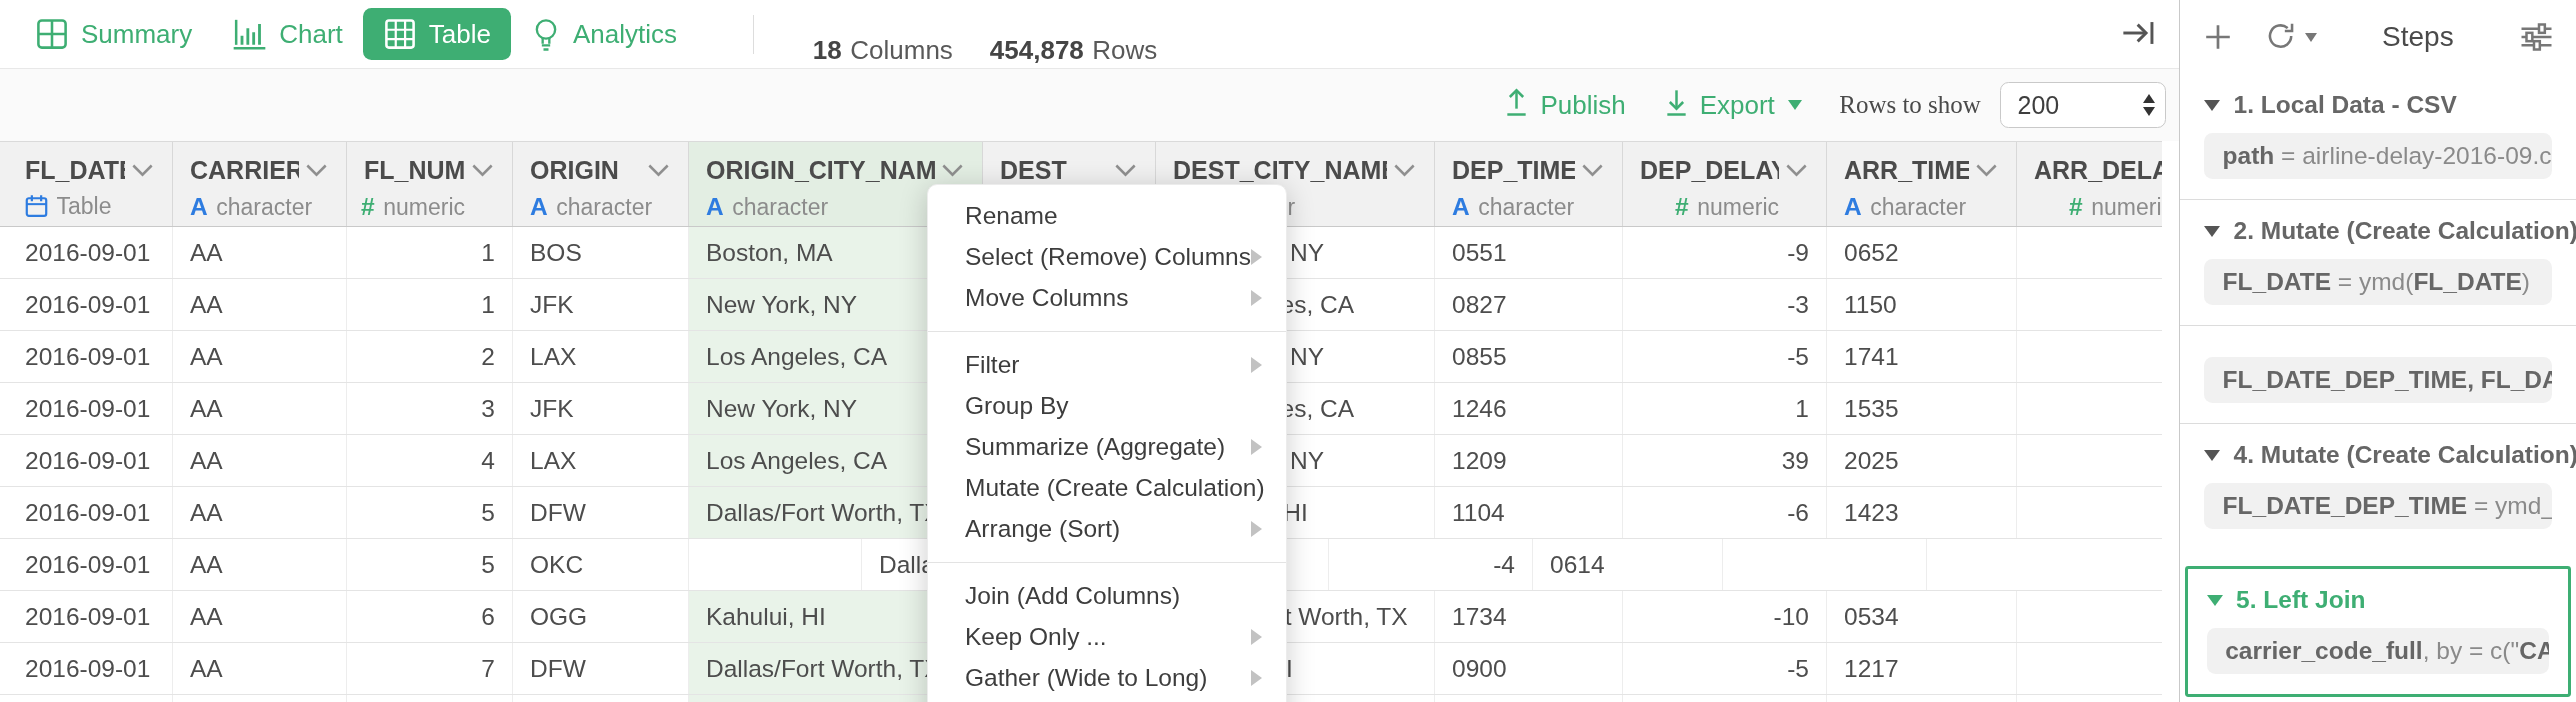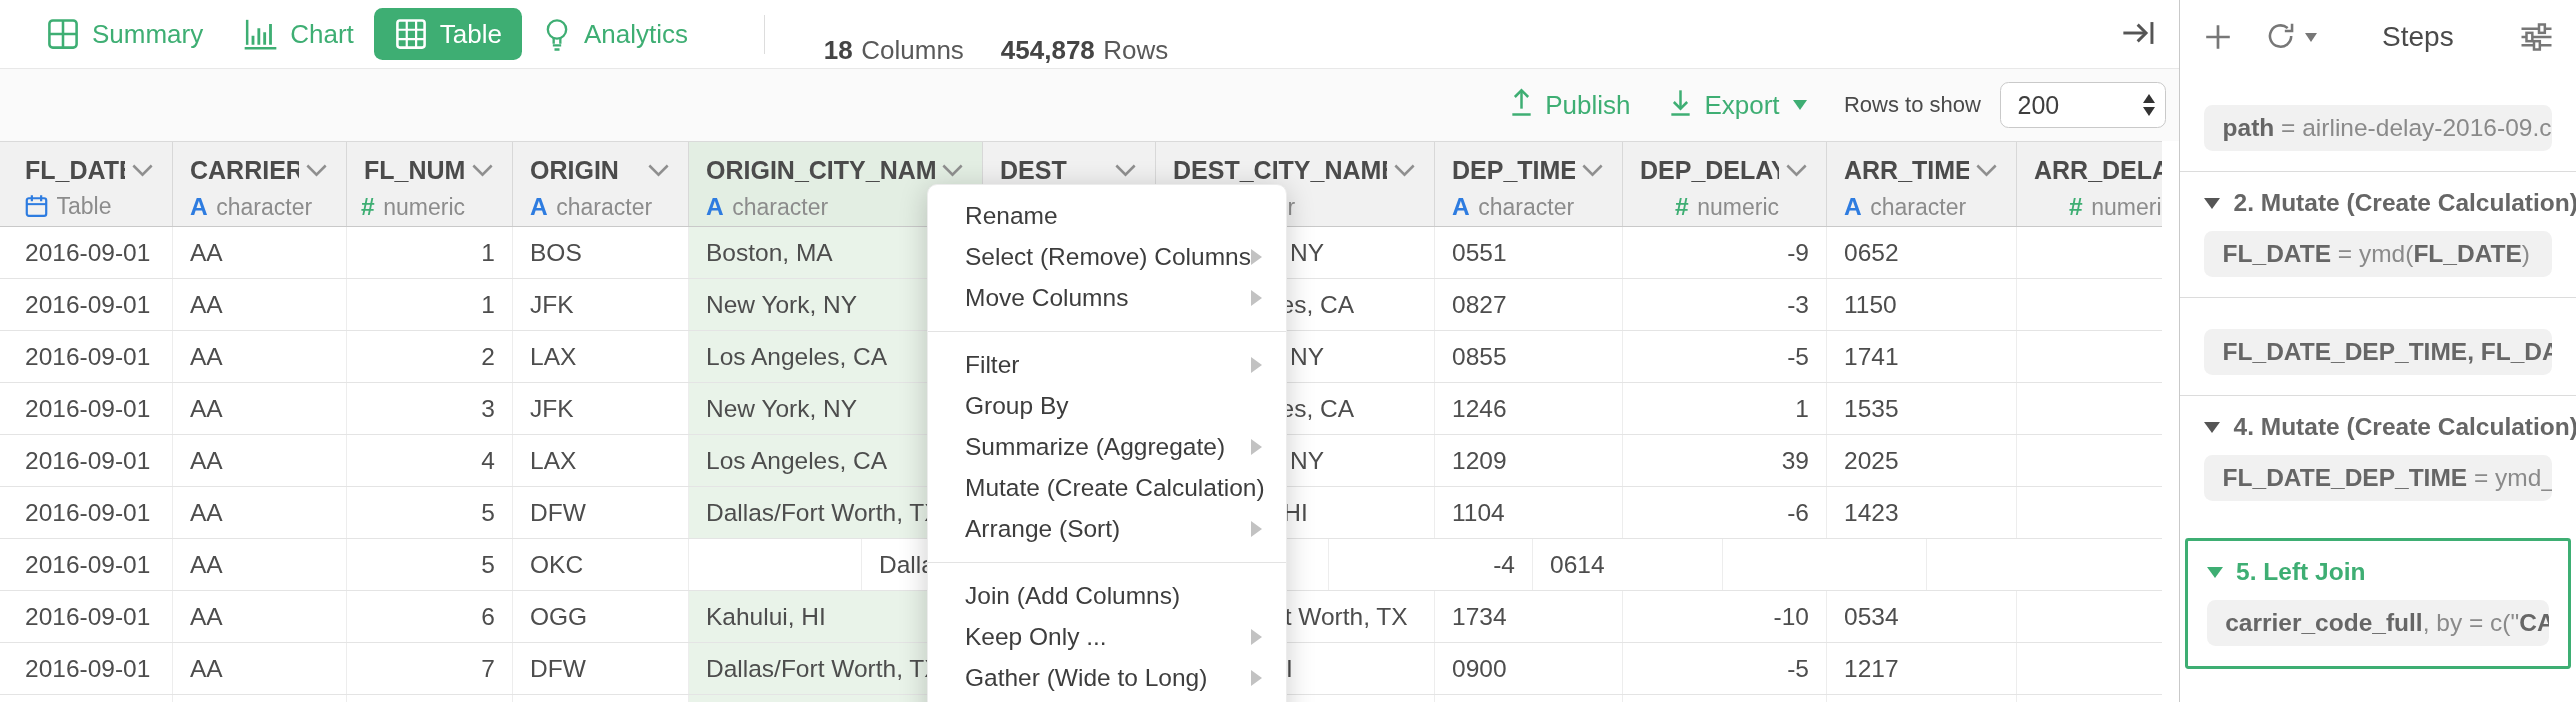--- a/index.html
+++ b/index.html
@@ -3,38 +3,38 @@
 <meta charset="utf-8">
 <style>
   html,body{margin:0;padding:0;}
   body{width:2576px;height:702px;overflow:hidden;background:#fff;
        font-family:"Liberation Sans",sans-serif;-webkit-font-smoothing:antialiased;}
   .app{display:flex;width:2576px;height:702px;}
 
   
   .main{width:2179px;flex:none;position:relative;display:flex;flex-direction:column;background:#fff;}
 
-  .toolbar-top{height:68px;flex:none;display:flex;align-items:center;padding-left:26px;background:#fff;}
+  .toolbar-top{height:68px;flex:none;display:flex;align-items:center;padding-left:15px;background:#fff;}
   .vtab{display:flex;align-items:center;gap:12px;height:52px;padding:0 20px;border-radius:8.5px;
         color:#3EAE73;font-size:26px;cursor:pointer;flex:none;}
   .vtab.active{background:#3EAE73;color:#fff;}
   .vtab .ic{display:flex;align-items:center;}
   .tab-divider{width:0.8px;height:39px;background:#ddd;margin-left:56px;flex:none;}
   .stats{display:flex;align-items:baseline;margin-left:59px;font-size:26px;color:#595959;white-space:nowrap;}
   .stat-num{font-weight:bold;color:#454545;}
   .stat-label{margin-left:8.5px;margin-right:37px;margin-top:32px;}
   .collapse-btn{margin-left:auto;margin-right:22px;display:flex;align-items:center;cursor:pointer;}
 
   .toolbar-sub{height:72px;flex:none;background:#fafafa;border-top:0.8px solid #e8e8e8;
                display:flex;align-items:center;justify-content:flex-end;padding-right:13.5px;padding-left:32px;}
   .green-action{display:flex;align-items:center;gap:10px;color:#3EAE73;font-size:26px;cursor:pointer;
                 margin-right:37px;white-space:nowrap;}
   .caret-down{width:0;height:0;border-left:7.6px solid transparent;border-right:7.6px solid transparent;
               border-top:10px solid #3EAE73;margin-left:3.4px;}
-  .rts-label{color:#4a4a4a;font-size:22px;margin-right:18.6px;white-space:nowrap;}
+  .rts-label{color:#4a4a4a;font-size:25px;margin-right:18.6px;white-space:nowrap;font-family:Liberation Serif, serif;}
   .rts-select{width:166px;height:46px;background:#fff;border:1.7px solid #c9c9c9;border-radius:8.5px;
               display:flex;align-items:center;justify-content:space-between;
               padding:0 10px 0 17px;font-size:25px;color:#3e3e3e;cursor:pointer;box-sizing:border-box;}
   .spin{display:flex;flex-direction:column;gap:4.2px;align-items:center;}
   .spin-up{width:0;height:0;border-left:6.8px solid transparent;border-right:6.8px solid transparent;border-bottom:9.3px solid #333;}
   .spin-down{width:0;height:0;border-left:6.8px solid transparent;border-right:6.8px solid transparent;border-top:9.3px solid #333;}
 
   
   .table-wrap{width:2162px;flex:1;overflow:hidden;display:flex;flex-direction:column;}
   .thead{display:flex;width:2221px;height:86px;flex:none;background:#f1f1f1;
@@ -547,20 +547,24 @@
               <path d="M3 9h36M3 19h36M3 29h36"></path>
               <rect x="24" y="4" width="7" height="10"></rect>
               <rect x="9" y="14" width="7" height="10"></rect>
               <rect x="18" y="24" width="7" height="10"></rect>
             </g>
           </svg>
       </span>
     </div>
     <div id="steps-list">
         <div class="step">
+          <div class="step-head">
+            <span class="step-caret"></span>
+            <span>1. Local Data - CSV</span>
+          </div>
           <div class="step-box"><b>path</b><span> = airline-delay-2016-09.csv</span></div>
         </div>
         <div class="step">
           <div class="step-head">
             <span class="step-caret"></span>
             <span>2. Mutate (Create Calculation) (1)</span>
           </div>
           <div class="step-box"><b>FL_DATE</b><span> = ymd(</span><b>FL_DATE</b><span>)</span></div>
         </div>
         <div class="step">

